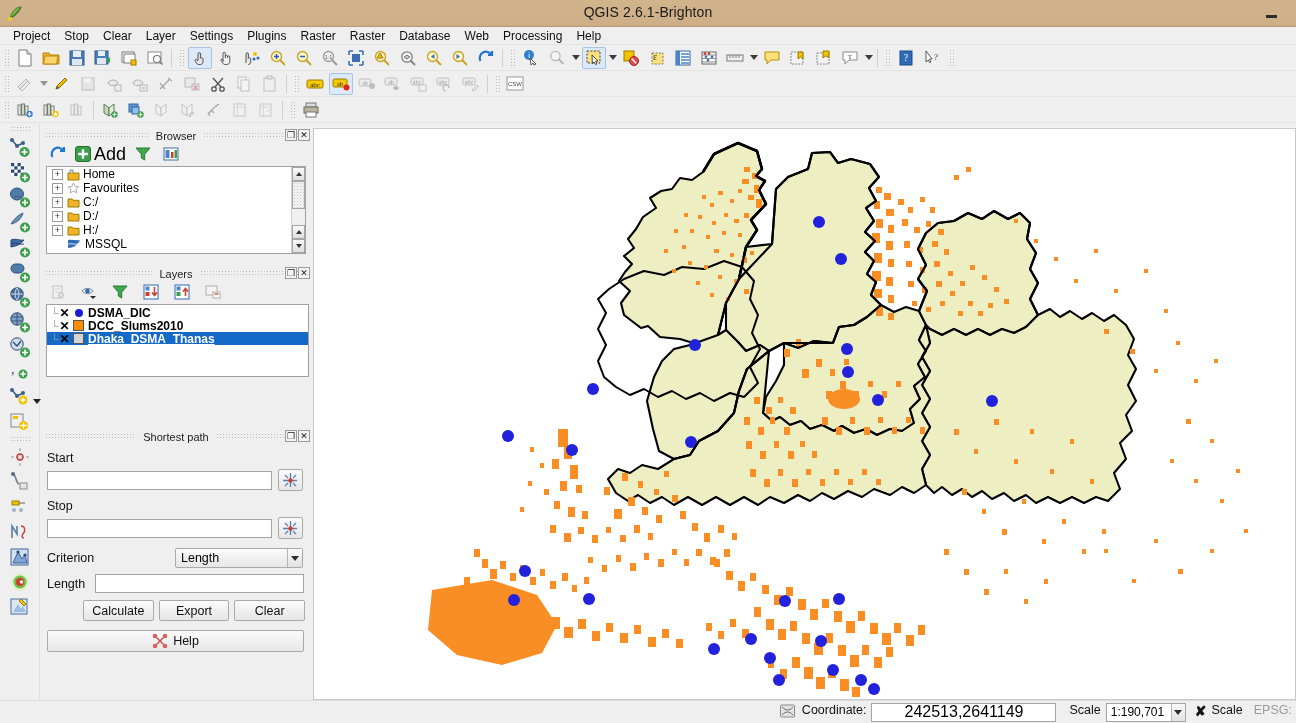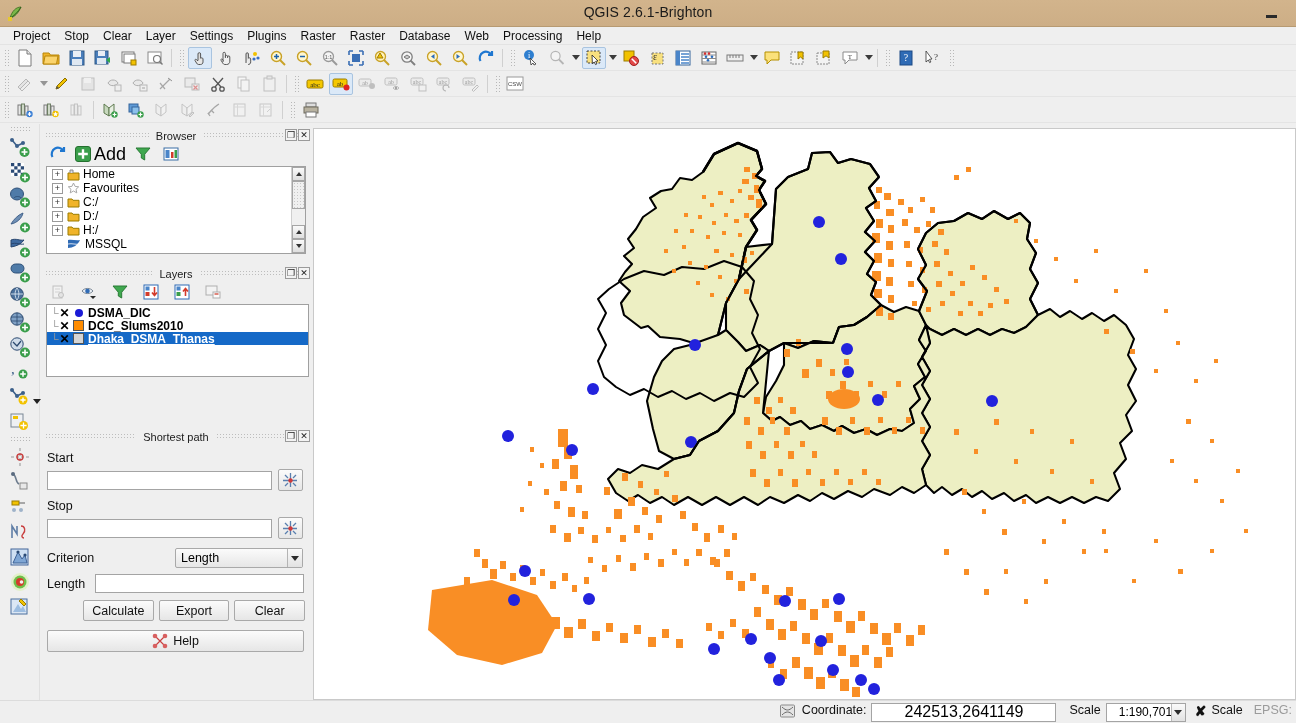--- a/index.html
+++ b/index.html
@@ -168,21 +168,21 @@
     background:#efefef; border-top:1px solid #dcdcdc; display:flex; align-items:center;
   }
   .sb-field {
     background:#fff; border:1px solid #a4a4a4; height:19px;
     display:flex; align-items:center; justify-content:center; font-size:16px;
   }
   .sb-lbl { font-size:12.5px; color:#111; }
   .sb-lbl.dim { color:#9b9b9b; }
   .sb-combo {
     background:#fff; border:1px solid #a4a4a4; height:19px; display:flex; align-items:center;
-    font-size:12px; padding-left:12px; position:relative;
+    font-size:12px; padding-left:4px; position:relative;
   }
   .sb-combo .cbtn {
     position:absolute; right:0;top:0;bottom:0;width:14px;border-left:1px solid #bbb;
     background:linear-gradient(180deg,#fafafa,#e2e2e2); display:flex;align-items:center;justify-content:center;}
   .sb-combo .cbtn:after{content:"";border-left:4px solid transparent;border-right:4px solid transparent;border-top:5px solid #2c2c2c;}
   .xmark { font-weight:bold; font-size:14px; color:#111; }
 </style>
 </head>
 <body>
 

